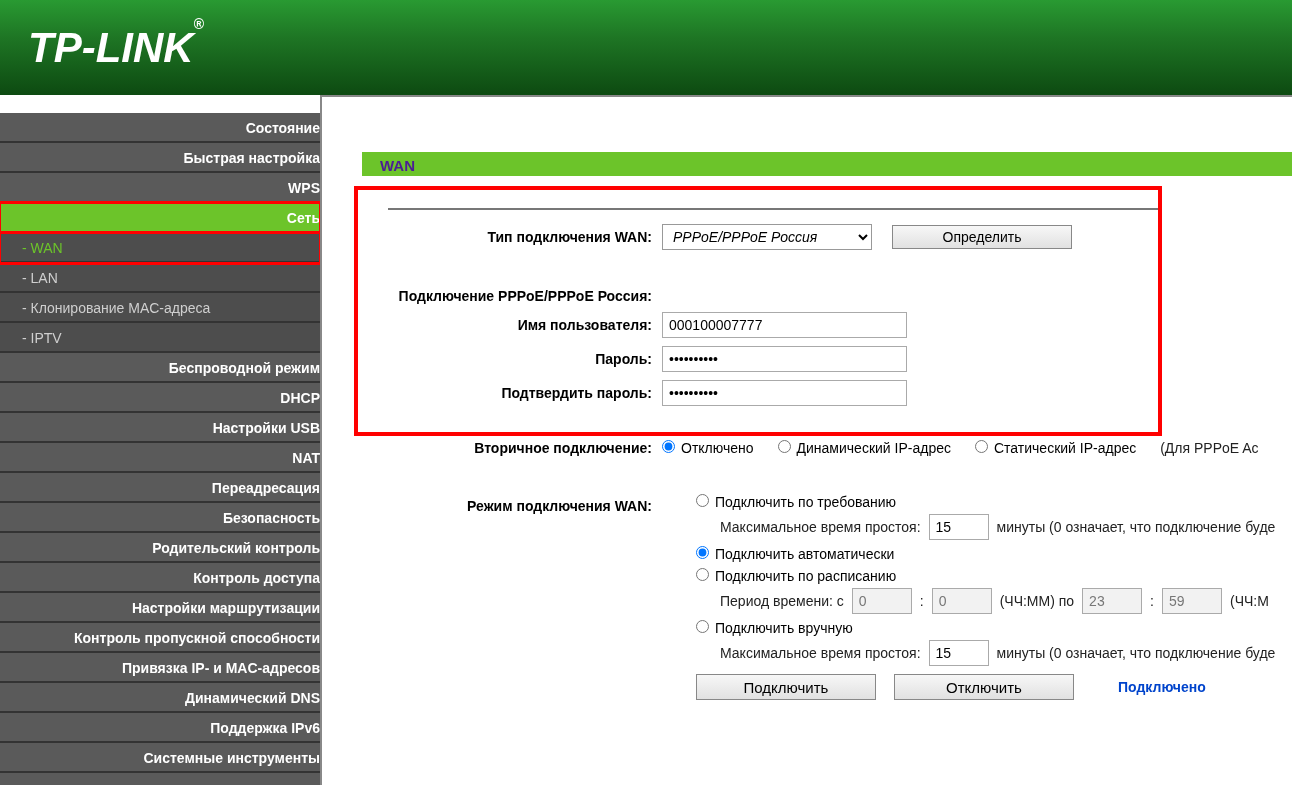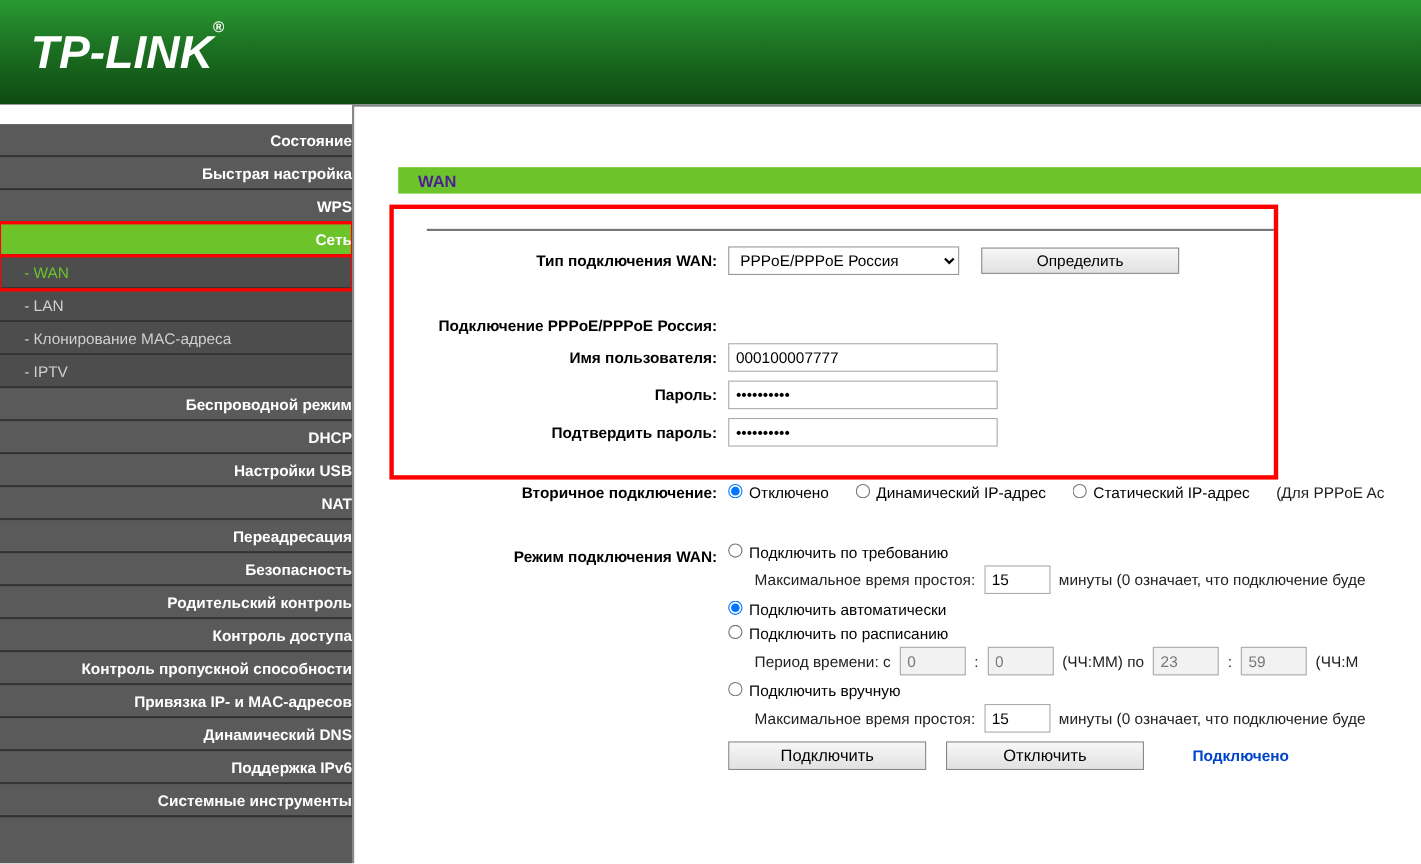--- a/index.html
+++ b/index.html
@@ -121,20 +121,21 @@
     color: #000;
   }
   .controls { flex: 1; display: flex; align-items: center; gap: 14px; }
   select.wan-type {
     height: 26px;
     width: 210px;
     border: 1px solid #999;
     background: #fff;
     font-size: 14px;
     padding: 0 6px;
+    font-style: italic;
   }
   button.detect {
     height: 24px;
     width: 180px;
     border: 1px solid #888;
     background: linear-gradient(#f7f7f7,#e1e1e1);
     cursor: pointer;
     font-size: 14px;
   }
   input.text {
@@ -195,20 +196,21 @@
         <div class="side-sub">- Клонирование MAC-адреса</div>
         <div class="side-sub">- IPTV</div>
         <div class="side-item">Беспроводной режим</div>
         <div class="side-item">DHCP</div>
         <div class="side-item">Настройки USB</div>
         <div class="side-item">NAT</div>
         <div class="side-item">Переадресация</div>
         <div class="side-item">Безопасность</div>
         <div class="side-item">Родительский контроль</div>
         <div class="side-item">Контроль доступа</div>
+        <div class="side-item">Настройки маршрутизации</div>
         <div class="side-item">Контроль пропускной способности</div>
         <div class="side-item">Привязка IP- и MAC-адресов</div>
         <div class="side-item">Динамический DNS</div>
         <div class="side-item">Поддержка IPv6</div>
         <div class="side-item">Системные инструменты</div>
       </div>
   </div>
 
   <div class="content-wrap">
     <div class="content-pad">
@@ -272,21 +274,21 @@
             <label class="radio-opt">
               <input type="radio" name="sec" style="">
               <span>Статический IP-адрес</span>
             </label>
             <span class="note">(Для PPPoE Ac</span>
           </div>
         </div>
 
         <div style="height:30px;"></div>
 
-        <div class="row" style="align-items:flex-start;">
+        <div class="row" style="align-items:flex-start;gap:34px;">
           <div class="label" style="padding-top:4px;">Режим подключения WAN:</div>
           <div class="controls" style="display:block;">
 
             <div class="mode-block">
               <label class="radio-opt">
                 <input type="radio" name="mode" style="">
                 <span>Подключить по требованию</span>
               </label>
               <div class="sub">
                 <span>Максимальное время простоя:</span>

